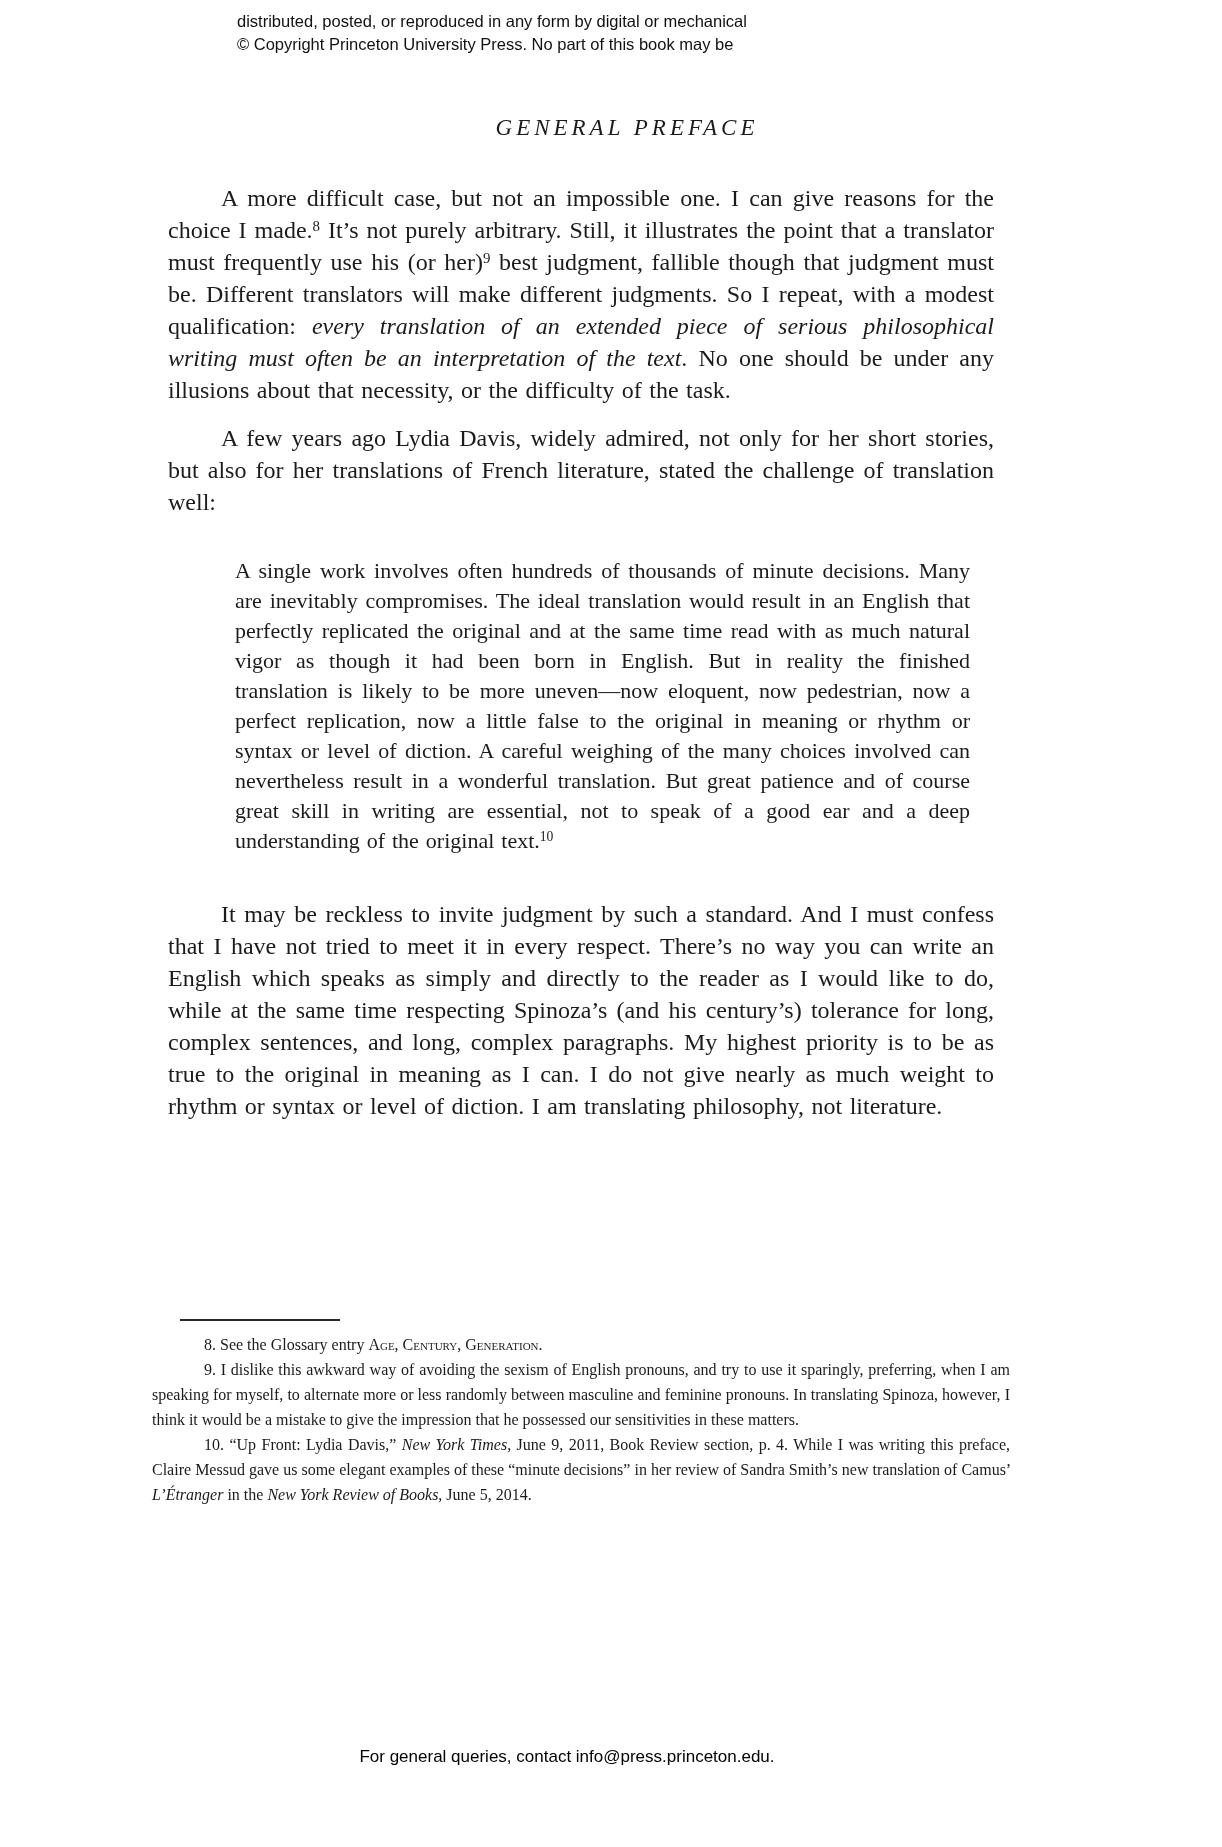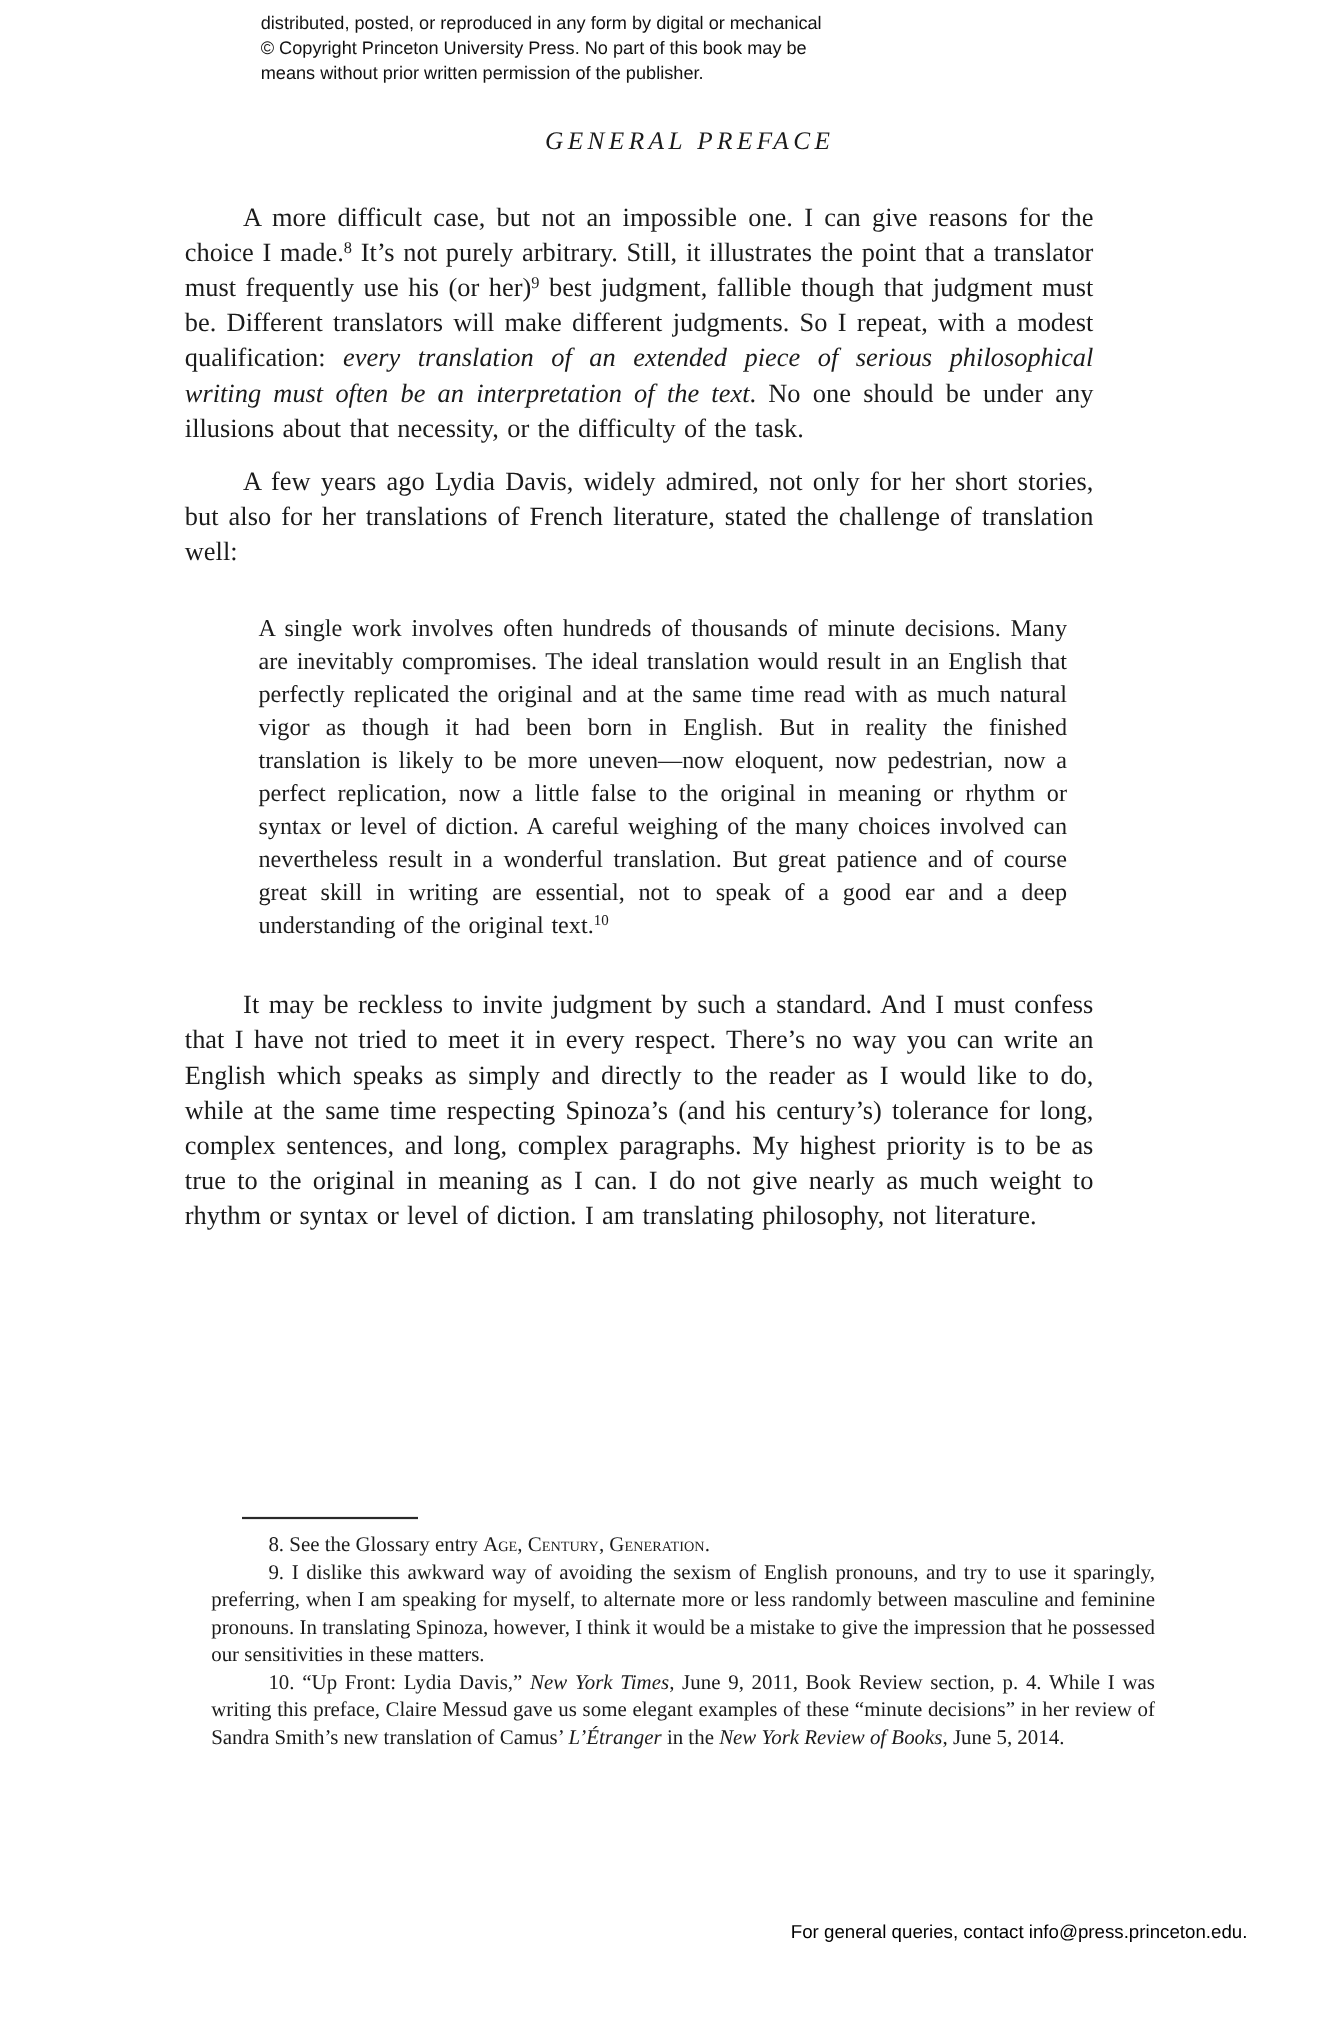--- a/index.html
+++ b/index.html
@@ -40,24 +40,23 @@
   }
   .para { margin: 16px; text-indent: 53px; }
   .quote {
     margin: 38px 40px 42px 83px;
     font-size: 22px; line-height: 30px;
     text-indent: 0;
   }
 
   
   .footnotes {
-    position: absolute; top: 1379px; left: 152px; width: 858px;
-    font-size: 19px; line-height: 25px;
+    position: absolute; top: 1319px; left: 152px; width: 858px;
+    font-size: 16px; line-height: 25px;
     text-align: justify;
-    margin-left: 40px;
   }
   .fn-rule {
     width: 160px; height: 0;
     border-top: 2px solid #2a2a2a;
     margin: 0 0 11px 28px;
   }
   .fn { margin: 0; text-indent: 52px; }
 
   
   .run-i  { font-style: italic; }
@@ -69,34 +68,33 @@
   }
 
   
   .page-number {
     position: absolute; top: 1645px; left: 0; width: 1048px;
     text-align: center;
     font-size: 23px; color: #1b1b1b;
   }
   .footer-line {
     position: absolute; top: 1747px; left: 0; width: 1134px;
-    text-align: right;
+    text-align: center;
     font-family: "Liberation Sans", sans-serif;
     font-size: 17px; color: #000;
   }
 </style>
 </head>
 <body>
 
 <div class="page">
 
   <header class="copyright">
     <div>distributed, posted, or reproduced in any form by digital or mechanical</div>
     <div>© Copyright Princeton University Press. No part of this book may be</div>
-    <div>means without prior written permission of the publisher.</div>
   </header>
 
   <h1 class="title">GENERAL PREFACE</h1>
 
   <main class="column">
     <p class="para"><span>A more difficult case, but not an impossible one. I can give reasons for the choice I made.</span><span class="run-sup">8</span><span> It’s not purely arbitrary. Still, it illustrates the point that a translator must frequently use his (or her)</span><span class="run-sup">9</span><span> best judgment, fallible though that judgment must be. Different translators will make different judgments. So I repeat, with a modest qualification: </span><span class="run-i">every translation of an extended piece of serious philosophical writing must often be an interpretation of the text</span><span>. No one should be under any illusions about that necessity, or the difficulty of the task.</span></p>
     <p class="para"><span>A few years ago Lydia Davis, widely admired, not only for her short stories, but also for her translations of French literature, stated the challenge of translation well:</span></p>
     <blockquote class="quote"><span>A single work involves often hundreds of thousands of minute decisions. Many are inevitably compromises. The ideal translation would result in an English that perfectly replicated the original and at the same time read with as much natural vigor as though it had been born in English. But in reality the finished translation is likely to be more uneven—now eloquent, now pedestrian, now a perfect replication, now a little false to the original in meaning or rhythm or syntax or level of diction. A careful weighing of the many choices involved can nevertheless result in a wonderful translation. But great patience and of course great skill in writing are essential, not to speak of a good ear and a deep understanding of the original text.</span><span class="run-sup">10</span></blockquote>
     <p class="para"><span>It may be reckless to invite judgment by such a standard. And I must confess that I have not tried to meet it in every respect. There’s no way you can write an English which speaks as simply and directly to the reader as I would like to do, while at the same time respecting Spinoza’s (and his century’s) tolerance for long, complex sentences, and long, complex paragraphs. My highest priority is to be as true to the original in meaning as I can. I do not give nearly as much weight to rhythm or syntax or level of diction. I am translating philosophy, not literature.</span></p>
   </main>

